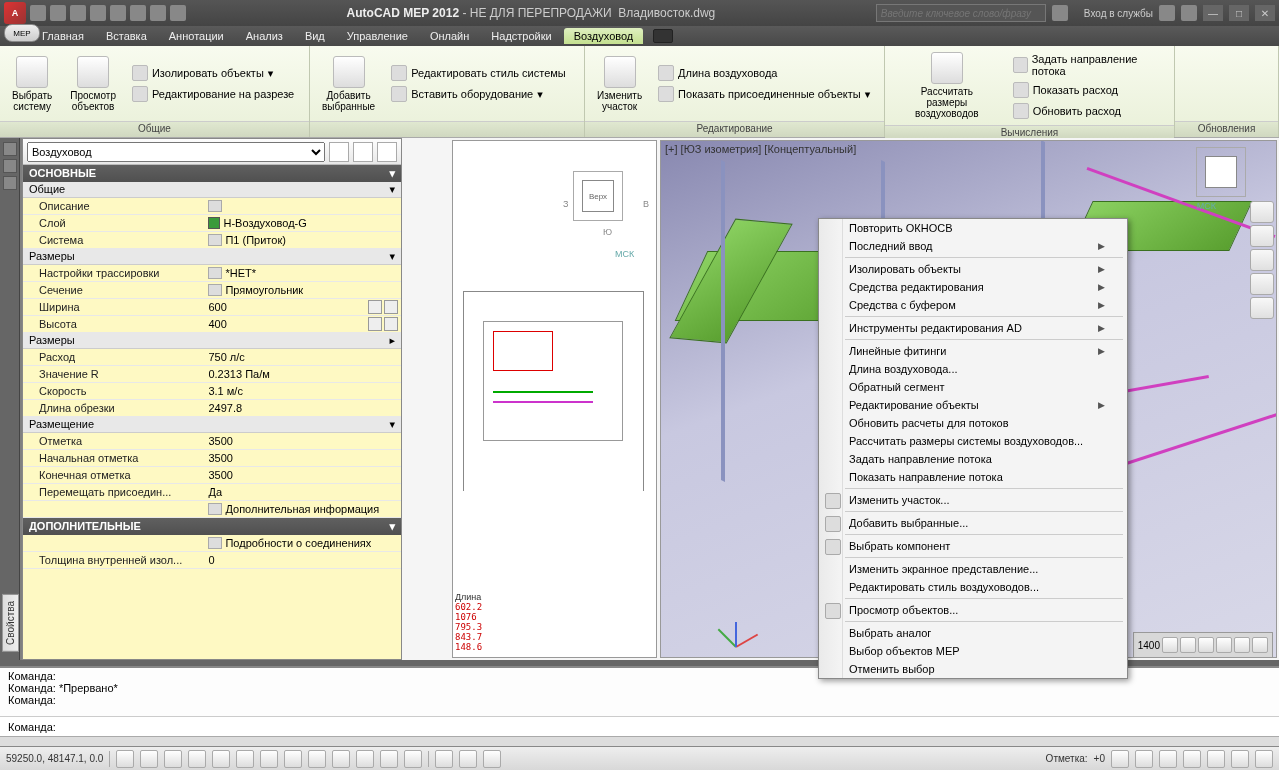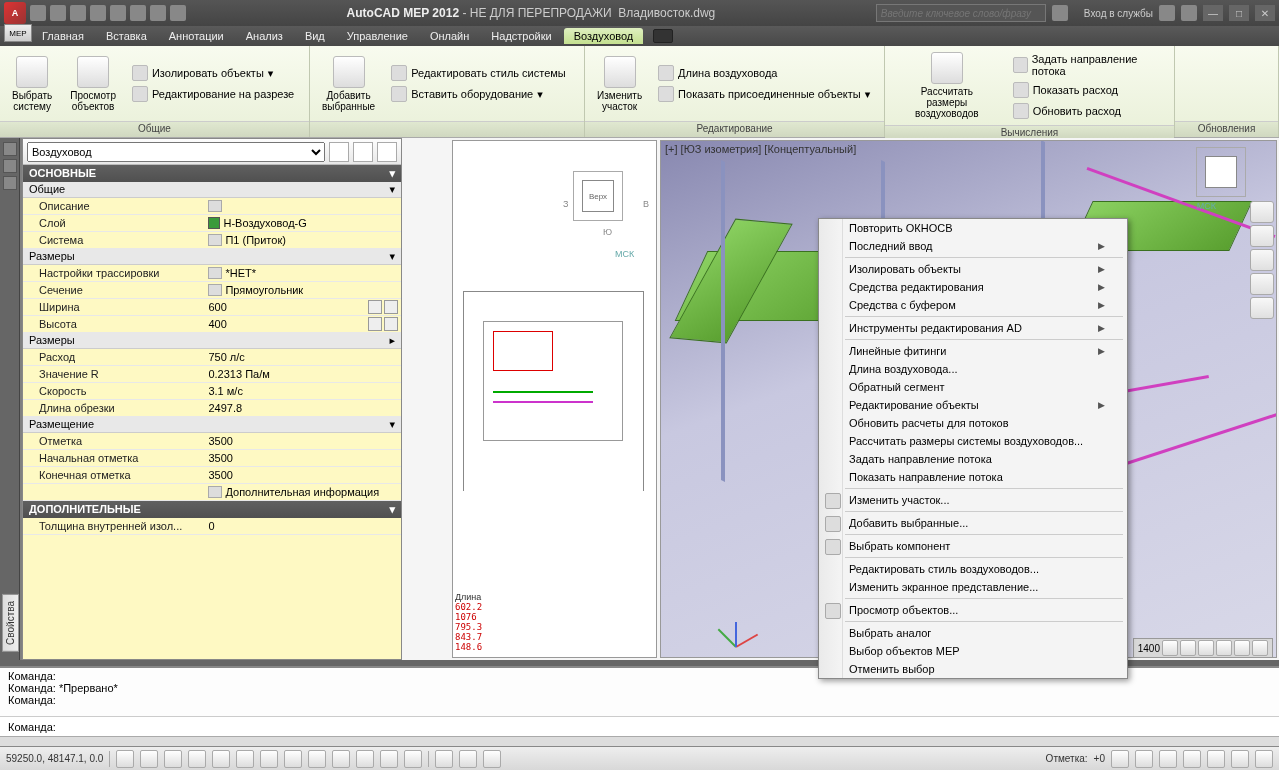--- a/index.html
+++ b/index.html
@@ -8,21 +8,21 @@
 
 .titlebar { height: 26px; background: linear-gradient(#555,#444); display:flex; align-items:center; padding:0 4px; color:#ccc; }
 .titlebar .app-icon { width:22px; height:22px; background:linear-gradient(135deg,#d33,#933); border-radius:3px; display:flex; align-items:center; justify-content:center; color:#fff; font-weight:bold; font-size:9px; margin-right:4px;}
 .qat { display:flex; gap:4px; }
 .qat-btn { width:16px; height:16px; background:#888; border-radius:2px; cursor:pointer; }
 .title-text { flex:1; text-align:center; font-size:12px; color:#ccc; }
 .title-text b { color:#eee; }
 .search-box { width:170px; height:18px; background:#555; border:1px solid #777; color:#999; padding:0 4px; font-style:italic; font-size:10px; }
 .titlebar-right { display:flex; align-items:center; gap:6px; margin-left:6px; }
 .winbtn { width:20px; height:16px; background:#666; cursor:pointer; display:flex;align-items:center;justify-content:center;color:#ccc;font-size:10px;}
-.mep-badge { position:absolute; top:24px; left:4px; width:28px; height:18px; background:linear-gradient(#eee,#ccc); border:1px solid #888; border-radius:0; font-size:8px; display:flex;align-items:center;justify-content:center; z-index:5;}
+.mep-badge { position:absolute; top:24px; left:4px; width:36px; height:18px; background:linear-gradient(#eee,#ccc); border:1px solid #888; border-radius:8px; font-size:8px; display:flex;align-items:center;justify-content:center; z-index:5;}
 
 
 .menubar { height:20px; background:linear-gradient(#5a5a5a,#484848); display:flex; align-items:center; padding-left:32px; gap:2px; }
 .menu-item { padding:2px 10px; color:#eee; font-size:11px; cursor:pointer; }
 .menu-item.active { background:linear-gradient(#dff0c0,#c4e090); color:#000; border-radius:3px 3px 0 0; }
 .menu-extra { width:20px; height:14px; background:#333; border:1px solid #222; border-radius:2px; margin-left:8px;}
 
 
 .ribbon { height:92px; background:linear-gradient(#f8fbef,#e9f0d8); border-bottom:1px solid #aaa; display:flex; }
 .ribbon-panel { border-right:1px solid #c0c8b0; display:flex; flex-direction:column; justify-content:space-between; }
@@ -82,21 +82,21 @@
 .cmd-input-row { height:20px; border-top:1px solid #ccc; display:flex; align-items:center; padding:0 8px; font-family:Consolas,monospace; font-size:11px;}
 .cmd-input-row input { border:none; flex:1; outline:none; font-family:inherit; font-size:inherit;}
 .cmd-label {}
 .cmd-handle {height:10px;background:#ddd;border-top:1px solid #aaa;}
 
 
 .statusbar { position:absolute; left:0; right:0; bottom:0; height:24px; background:linear-gradient(#eee,#d8d8d8); border-top:1px solid #888; display:flex; align-items:center; padding:0 6px; gap:6px; font-size:10px; color:#333;}
 .status-btn { width:18px; height:18px; background:linear-gradient(#fff,#ddd); border:1px solid #aaa; border-radius:2px; cursor:pointer; display:flex;align-items:center;justify-content:center;font-size:9px;}
 .status-sep{width:1px;height:16px;background:#aaa;}
 .spacer{flex:1;}
-.vp-ctrl-bar{position:absolute;right:6px;bottom:112px;height:20px;display:flex;gap:2px;align-items:center;background:#d8d8d8;border:1px solid #999;padding:0 4px;font-size:10px;}
+.vp-ctrl-bar{position:absolute;right:6px;bottom:112px;height:26px;display:flex;gap:2px;align-items:center;background:#d8d8d8;border:1px solid #999;padding:0 4px;font-size:10px;}
 .vp-ctrl-bar .sb{width:16px;height:16px;background:linear-gradient(#fff,#ddd);border:1px solid #aaa;border-radius:2px;}
 
 
 .iso-floor{position:absolute;inset:0;background:linear-gradient(160deg,#8888b0 0%,#c8c8e0 40%,#d8d8e8 100%);}
 .duct{position:absolute;background:linear-gradient(135deg,#8ad060,#5aa030);border:1px solid #3a7020;}
 .pipe{position:absolute;height:3px;background:#d040c0;}
 .axis-gizmo{position:absolute;bottom:10px;left:50px;width:50px;height:50px;}
 .axis-gizmo .ax{position:absolute;width:2px;height:25px;transform-origin:bottom center;bottom:0;left:24px;}
 
 
@@ -369,29 +369,42 @@
             <span>3500</span>
           </div>
         </div>
         <div class="prop-row">
           <div class="k">Конечная отметка</div>
           <div class="v">
             <span>3500</span>
           </div>
         </div>
         <div class="prop-row">
+          <div class="k">Перемещать присоедин...</div>
+          <div class="v">
+            <span>Да</span>
+          </div>
+        </div>
+        <div class="prop-row">
           <div class="k"></div>
           <div class="v">
             <div class="vicon"></div>
             <span>Дополнительная информация</span>
           </div>
         </div>
         <div class="cat-head">
           <span>ДОПОЛНИТЕЛЬНЫЕ</span>
           <span class="tri">▾</span>
+        </div>
+        <div class="prop-row">
+          <div class="k"></div>
+          <div class="v">
+            <div class="vicon"></div>
+            <span>Подробности о соединениях</span>
+          </div>
         </div>
         <div class="prop-row">
           <div class="k">Толщина внутренней изол...</div>
           <div class="v">
             <span>0</span>
           </div>
         </div>
       </div>
   </div>
 
@@ -539,24 +552,24 @@
       <div class="cicon"></div>
       <span>Добавить выбранные...</span>
     </div>
     <div class="ctx-sep"></div>
     <div class="ctx-item">
       <div class="cicon"></div>
       <span>Выбрать компонент</span>
     </div>
     <div class="ctx-sep"></div>
     <div class="ctx-item">
+      <span>Изменить экранное представление...</span>
+    </div>
+    <div class="ctx-item">
       <span>Редактировать стиль воздуховодов...</span>
-    </div>
-    <div class="ctx-item">
-      <span>Изменить экранное представление...</span>
     </div>
     <div class="ctx-sep"></div>
     <div class="ctx-item">
       <div class="cicon"></div>
       <span>Просмотр объектов...</span>
     </div>
     <div class="ctx-sep"></div>
     <div class="ctx-item">
       <span>Выбрать аналог</span>
     </div>

